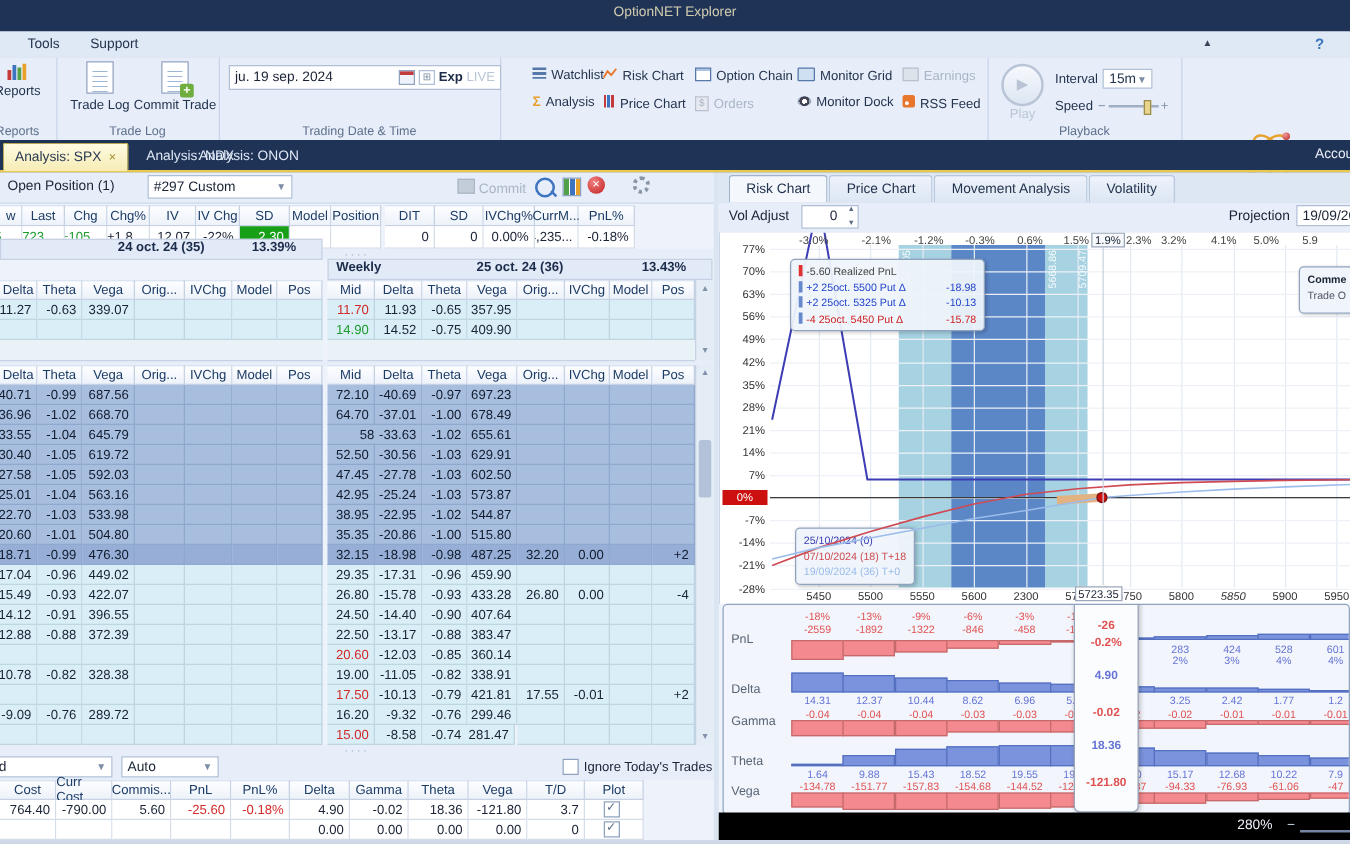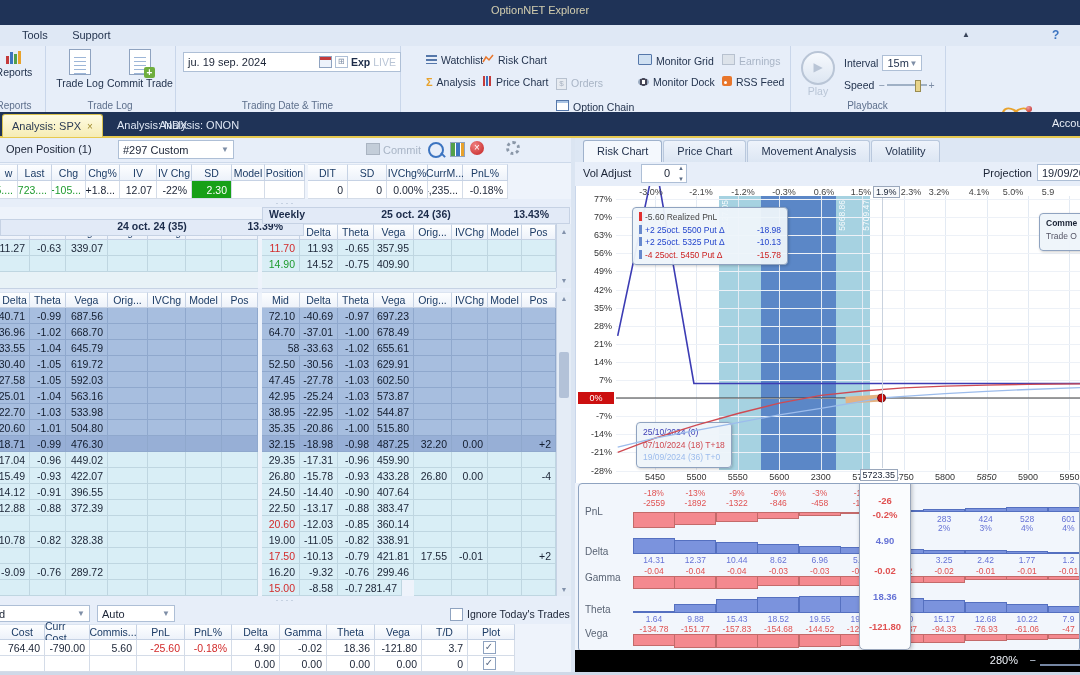--- a/index.html
+++ b/index.html
@@ -142,21 +142,21 @@
     <div class="rsmall" style="left: 26px; top: 8px;">
           <span><span style="display:inline-block;width:11px;height:9px;background:repeating-linear-gradient(#5577aa 0 2px,transparent 2px 4px);"></span></span>
           <span>Watchlist</span>
         </div>
         <div class="rsmall" style="left: 82px; top: 8px;">
           <span><svg width="12" height="10">
               <polyline points="1,8 4,3 7,6 11,1" fill="none" stroke="#e8762c" stroke-width="1.5"></polyline>
             </svg></span>
           <span>Risk Chart</span>
         </div>
-        <div class="rsmall" style="left: 156px; top: 8px; margin-top: 46px;">
+        <div class="rsmall" style="left: 156px; top: 8px;">
           <span><span style="display:inline-block;width:11px;height:9px;border:1px solid #5577aa;background:linear-gradient(#aac4e4 0 2px,#fff 2px),repeating-linear-gradient(90deg,transparent 0 3px,#8fa9cc 3px 4px);"></span></span>
           <span>Option Chain</span>
         </div>
         <div class="rsmall" style="left: 238px; top: 8px;">
           <span><span style="display:inline-block;width:12px;height:9px;border:1px solid #5577aa;background:#cfe0f2;border-radius:1px;"></span></span>
           <span>Monitor Grid</span>
         </div>
         <div class="rsmall dis" style="left: 322px; top: 8px;">
           <span><span style="display:inline-block;width:11px;height:9px;border:1px solid #b7c1cf;background:#dde3ea;"></span></span>
           <span>Earnings</span>
@@ -707,21 +707,21 @@
         <div class="chaincell zone-light" style="left: 112px; width: 40px;">299.46</div>
         <div class="chaincell zone-light" style="left: 152px; width: 38px;"></div>
         <div class="chaincell zone-light" style="left: 190px; width: 36px;"></div>
         <div class="chaincell zone-light" style="left: 226px; width: 34px;"></div>
         <div class="chaincell zone-light" style="left: 260px; width: 34px;"></div>
       </div>
       <div class="hrow zone-light" style="left: 0px; top: 288px; height: 16px;">
         <div class="chaincell zone-light red" style="left: 0px; width: 38px;">15.00</div>
         <div class="chaincell zone-light" style="left: 38px; width: 38px;">-8.58</div>
         <div class="chaincell zone-light" style="left: 76px; width: 36px;">-0.74</div>
-        <div class="chaincell zone-light" style="left: 100px; width: 40px;">281.47</div>
+        <div class="chaincell zone-light" style="left: 110px; width: 40px;">281.47</div>
         <div class="chaincell zone-light" style="left: 152px; width: 38px;"></div>
         <div class="chaincell zone-light" style="left: 190px; width: 36px;"></div>
         <div class="chaincell zone-light" style="left: 226px; width: 34px;"></div>
         <div class="chaincell zone-light" style="left: 260px; width: 34px;"></div>
       </div>
     </div>
   <div class="abs grip" style="left:0;top:596px;width:571px;height:8px;background:#e7eef9;">····</div>
 
   <div class="abs" style="left:0;top:604px;width:571px;height:20px;background:#e7eef9;">
     <div class="combo" style="left:-50px;top:1px;width:140px;height:17px;">
@@ -1143,21 +1143,21 @@
         <div class="gtext tneg" style="top: 142px; font-size: 9.5px; font-weight: bold;">-121.80</div>
       </div>
     </div>
 
   <div class="abs statusbar">
     <span style="position:absolute;right:62px;top:4px;">280%</span>
     <span style="position:absolute;right:44px;top:4px;color:#c9d4e4;">−</span>
     <span style="position:absolute;right:-20px;top:14px;width:60px;height:2px;background:#7586a3;"></span>
   </div>
   <div class="abs bstrip"></div>
-<div class="secttitle abs" style="left: 0px; top: 219px; width: 304px;">
+<div class="secttitle abs" style="left: 0px; top: 191px; width: 258px;">
       <span style="position:absolute;left:6px;"></span>
       <span style="position:absolute;left:0;right:0;text-align:center;">24 oct. 24 (35)</span>
       <span style="position:absolute;right:20px;">13.39%</span>
     </div>
     <div class="secttitle abs" style="left: 262px; top: 207px; width: 308px;">
       <span style="position:absolute;left:6px;">Weekly</span>
       <span style="position:absolute;left:0;right:0;text-align:center;">25 oct. 24 (36)</span>
       <span style="position:absolute;right:20px;">13.43%</span>
     </div>
     <div class="abs" style="left: 0px; top: 272px; width: 258px; height: 16px; background: rgb(232, 242, 247); border-bottom: 1px solid rgb(198, 210, 228);"></div>

